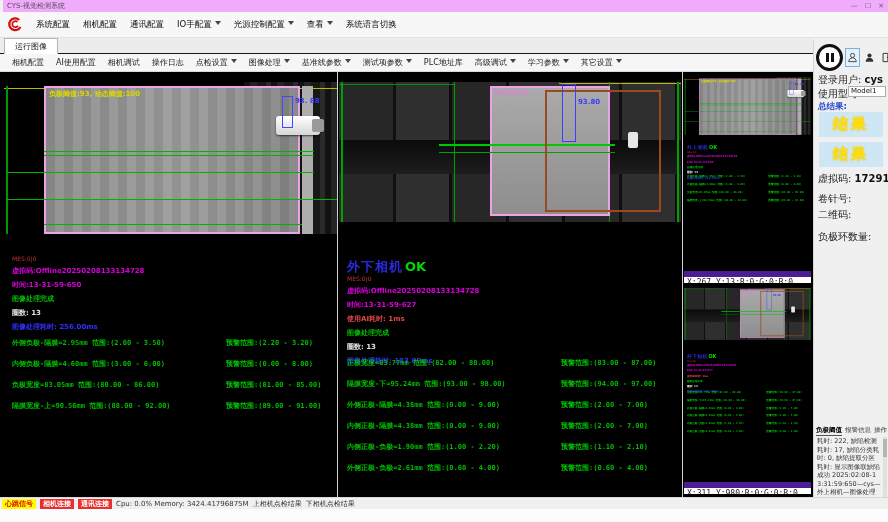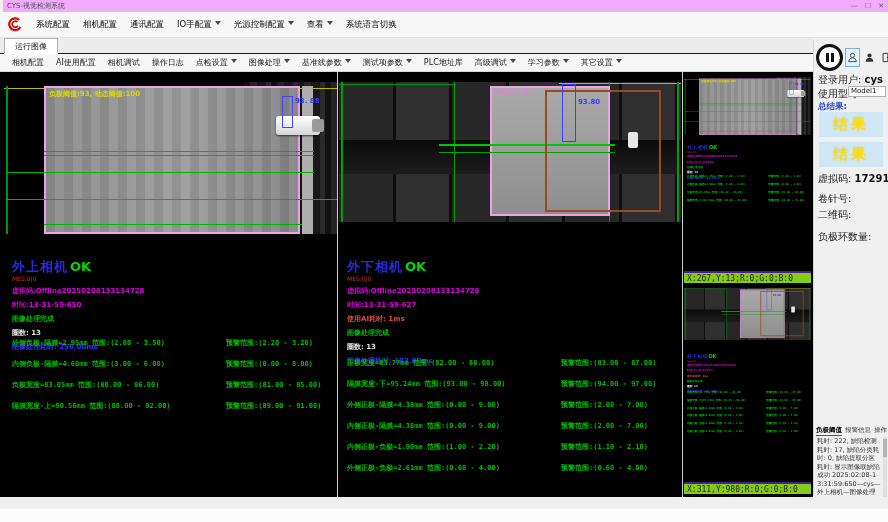--- a/index.html
+++ b/index.html
@@ -21,21 +21,21 @@
 
 
 .main-bg{position:absolute;left:0;top:72px;width:813px;height:425px;background:#000}
 .vsep{position:absolute;top:72px;width:1px;height:425px;background:#cfcfcf}
 .panel{position:absolute;background:#000;overflow:hidden}
 #panel-left{left:4px;top:74px;width:333px;height:420px}
 #panel-middle{left:339px;top:74px;width:342px;height:420px}
 #panel-stop{left:684px;top:74px;width:127px;height:209px}
 #panel-sbottom{left:684px;top:285px;width:127px;height:209px}
 .pstatus{position:absolute;left:0;right:0;bottom:0;height:12px;background:#2a2a2a;color:#c6c6c6;font-size:8px;line-height:12px;padding-left:3px;font-family:"DejaVu Sans Mono",monospace;white-space:nowrap}
-.pstatus.light{background:#84cc16;color:#222;border-top:2px solid #4c1d95}
+.pstatus.light{background:#ffffff;color:#222;border-top:6px solid #4c1d95}
 .pcontent{position:absolute;left:0;top:0;width:333px;height:406px}
 .pcontent.mid{width:342px}
 
 
 .li-streaks{position:absolute;left:240px;top:8px;width:93px;height:152px;background:repeating-linear-gradient(90deg,#121212 0 6px,#242424 6px 13px,#181818 13px 22px,#2a2a2a 22px 27px)}
 .li-yellow{position:absolute;left:0;top:14px;width:333px;height:1px;background:#b9b900}
 .li-greenv{position:absolute;left:2px;top:12px;width:2px;height:148px;background:#009800}
 .li-photo{position:absolute;left:40px;top:12px;width:256px;height:148px;background:linear-gradient(90deg,#8d8d8d,#9c9c9c 55%,#848484);border:2px solid #eba3e3}
 .li-photo::after{content:"";position:absolute;inset:0;background:repeating-linear-gradient(90deg,rgba(0,0,0,.06) 0 9px,rgba(255,255,255,.05) 9px 18px)}
 .li-lightband{position:absolute;left:298px;top:12px;width:11px;height:148px;background:#aeaeae}
@@ -86,21 +86,21 @@
 .pbar{position:absolute;top:6px;width:3px;height:9px;background:#101010}
 .pbar.p1{left:7px}.pbar.p2{left:12px}
 .sb-sm{width:15px;height:19px;display:flex;align-items:center;justify-content:center;background:#f0f0f0}
 .sb-sm.sel{border:1px solid #7ab0e0;background:#e6f2fb}
 .sb-sm svg{width:11px;height:11px}
 .sb-label{position:absolute;left:4px;font-size:10px;color:#222;white-space:nowrap}
 .sb-val{font-weight:bold;color:#111}
 .model-box{position:absolute;left:34px;width:38px;height:11px;background:#fff;border:1px solid #b0b0b0;font-size:7px;line-height:9px;padding-left:2px;color:#111}
 .total-label{color:#2244cc;font-weight:bold;font-size:8.5px}
 .result-box{position:absolute;left:5px;width:64px;height:25px;background:#cfe6f5;display:flex;align-items:center;justify-content:center}
-.result-box span{color:#ffe000;font-size:15px;font-weight:normal;letter-spacing:3px;text-shadow:0 0 2px #e8c000}
+.result-box span{color:#ffe000;font-size:15px;font-weight:bold;letter-spacing:3px;text-shadow:0 0 2px #e8c000}
 .sb-tabs{position:absolute;top:386px;left:2px;display:flex;gap:3px}
 .sb-tab{font-size:6.5px;color:#333;border-bottom:1px solid transparent;white-space:nowrap}
 .sb-tab.active{color:#000;font-weight:bold;border-bottom:1px solid #555}
 .sb-log{position:absolute;top:397px;left:3px;width:64px;height:60px;font-size:6.5px;line-height:8.5px;color:#333;overflow:hidden;word-break:break-all}
 .sb-scroll{position:absolute;top:397px;right:1px;width:4px;height:60px;background:#e0e0e0}
 .sb-thumb{position:absolute;top:2px;left:0;width:4px;height:18px;background:#b5b5b5}
 
 
 #statusbar{position:absolute;left:0;top:497px;width:888px;height:12px;background:#f0f0f0;border-top:1px solid #d8d8d8;display:flex;align-items:center;gap:4px;padding:0 2px;font-size:7px;white-space:nowrap}
 .badge{height:10px;line-height:10px;padding:0 3px;font-weight:bold}
@@ -171,21 +171,20 @@
       <div class="gl" style="left:40px;top:81px;width:270px"></div>
       <div class="gl" style="left:2px;top:98px;width:308px"></div>
       <div class="gl" style="left:2px;top:125px;width:331px"></div>
       <div class="gl" style="left:40px;top:150px;width:258px"></div>
       <div class="li-conn"></div>
       <div class="li-conn-tip"></div>
       <div class="li-bluerect"></div>
       <div class="ov-blue" style="left:291px;top:23px">93. 88</div>
       <div class="ov-yellow" style="left:45px;top:15px">负极阈值:93, 动态阈值:100</div>
       <div class="tb">
-        <div><span class="t-blue">外上相机</span><span class="t-ok">OK</span></div>
         <div class="tb-mes">MES:0|0</div>
         <div class="tb-mag">虚拟码:Offline20250208133134728</div>
         <div class="tb-mag">时间:13-31-59-650</div>
 
         <div class="tb-green">图像处理完成</div>
         <div class="tb-white">圈数: 13</div>
         <div class="tb-blue">图像处理耗时: 256.00ms</div>
       </div>
       <div class="mrow" style="top:264px"><span>外侧负极-隔膜=2.95mm 范围:(2.00 - 3.50)</span><span class="mwarn">预警范围:(2.20 - 3.20)</span></div>
       <div class="mrow" style="top:285px"><span>内侧负极-隔膜=4.60mm 范围:(3.00 - 6.00)</span><span class="mwarn">预警范围:(0.00 - 8.00)</span></div>
@@ -350,15 +349,23 @@
       <span class="sb-tab active">负极阈值</span>
       <span class="sb-tab">报警信息</span>
       <span class="sb-tab">操作日志</span>
     </div>
     <div class="sb-log">耗时: 222, 缺陷检测耗时: 17, 缺陷分类耗时: 0, 缺陷提取分区耗时: 显示图像联缺陷成功 2025:02:08-13:31:59:650—cys—外上相机—图像处理耗时: 256.00ms</div>
     <div class="sb-scroll">
         <div class="sb-thumb"></div>
       </div>
   </div>
 
+  <div id="statusbar">
+    <span class="badge badge-y">心跳信号</span>
+    <span class="badge badge-r">相机连接</span>
+    <span class="badge badge-r">通讯连接</span>
+    <span class="sb-text">Cpu: 0.0% Memory: 3424.41796875M</span>
+    <span class="sb-text">上相机点检结果</span>
+    <span class="sb-text">下相机点检结果</span>
+  </div>
   <div id="footer"></div>
 
 </div>
 
 </body></html>

